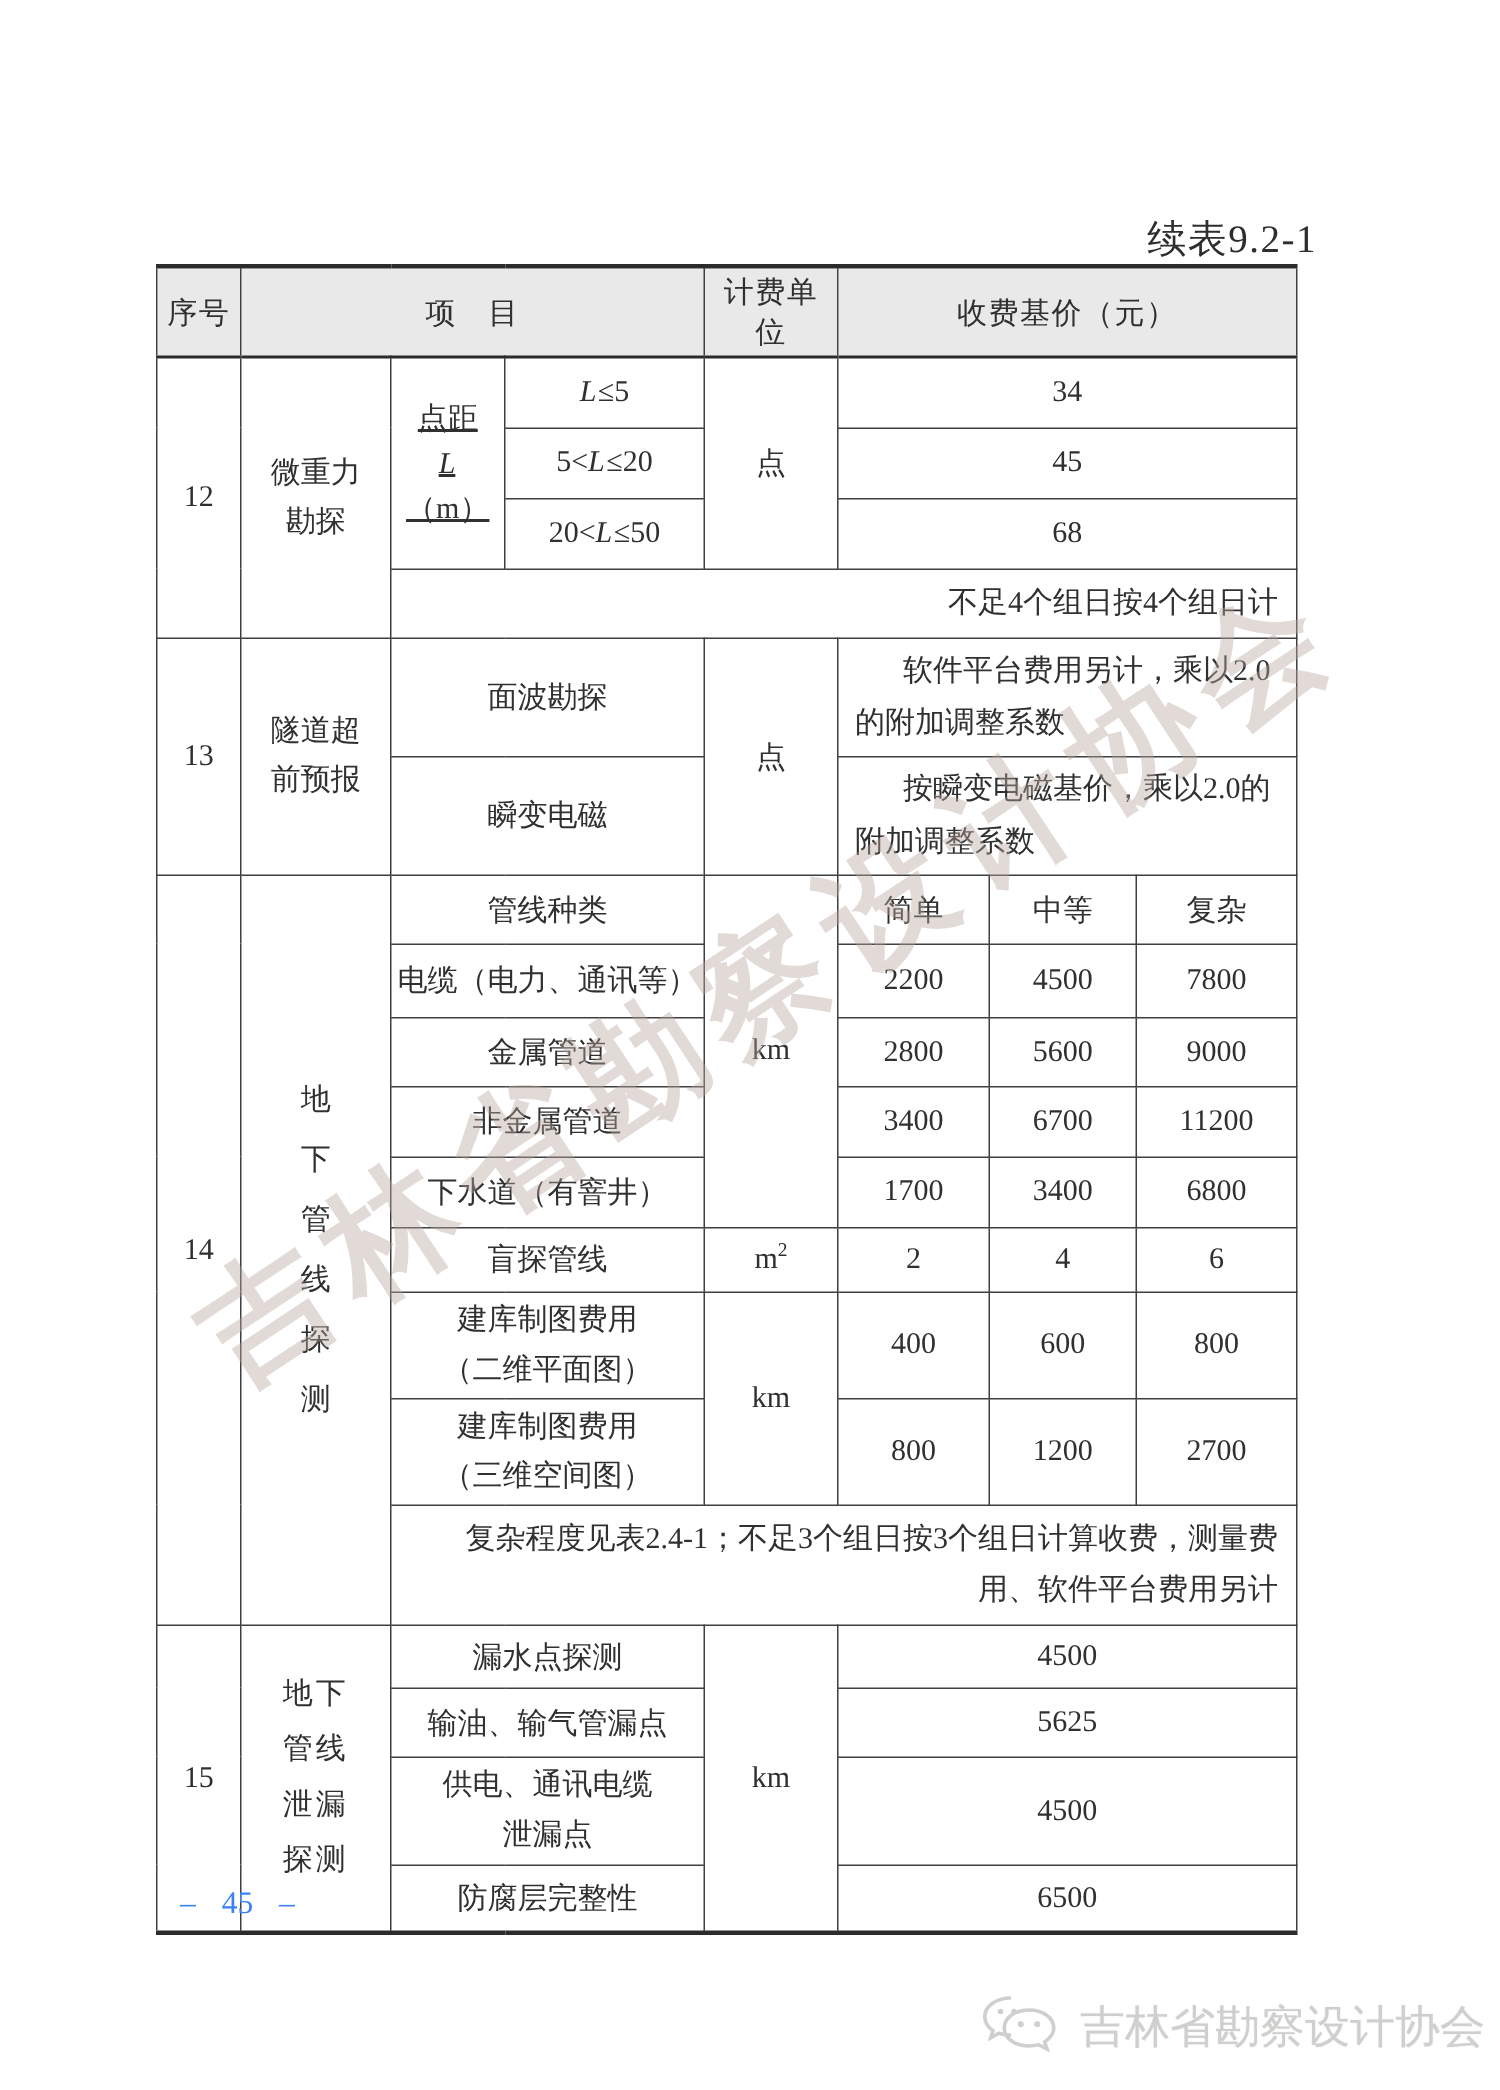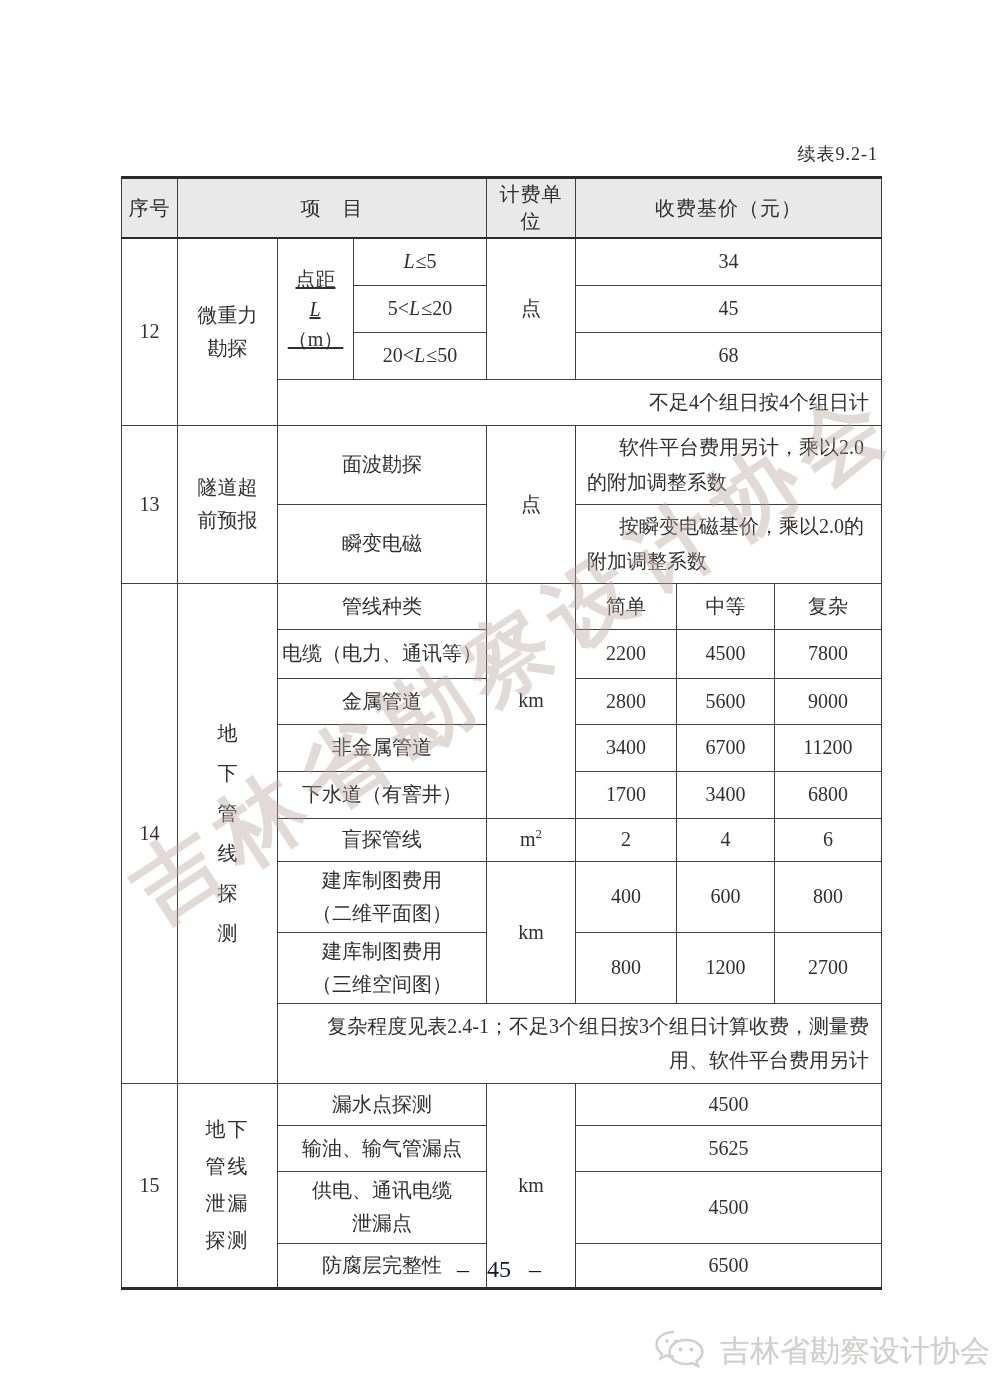--- a/index.html
+++ b/index.html
@@ -6,24 +6,24 @@
   body{
     width:1000px;height:1393px;
     background:#ffffff;
     position:relative;
     overflow:hidden;
     font-family:"Liberation Serif","DejaVu Serif",serif;
     color:#303030;
   }
   .caption{
     position:absolute;left:120px;top:142px;width:758px;
-    text-align:right;font-size:18px;letter-spacing:1px;color:#2e2e2e;
+    text-align:right;font-size:26px;letter-spacing:1px;color:#2e2e2e;
   }
   table.fee{
-    position:absolute;left:121px;top:176px;width:760px;
+    position:absolute;left:104px;top:176px;width:760px;
     border-collapse:collapse;table-layout:fixed;
     border:1.4px solid #3f3f3f;
     border-top:3.4px solid #2b2b2b;
     border-bottom:3.4px solid #2b2b2b;
   }
   td,th{
     border:1.4px solid #3f3f3f;
     text-align:center;vertical-align:middle;
     font-size:20px;font-weight:normal;
     padding:2px 4px;color:#303030;
@@ -43,21 +43,21 @@
   }
   .note{
     text-align:right;text-indent:1em;line-height:34px;
     padding:5px 12px 5px 9px;
   }
   .math{font-style:italic;padding-right:1px;}
   .subhead div{line-height:30px;text-decoration:underline;}
   sup{font-size:13px;line-height:0;}
   .page-number{
     position:absolute;left:120px;top:1256px;width:758px;
-    text-align:center;font-size:24px;word-spacing:12px;color:#0f172a;
+    text-align:left;font-size:21px;word-spacing:12px;color:#3b82f6;
   }
   .watermark{
     position:absolute;left:142px;top:842px;
     transform:rotate(-33.5deg);transform-origin:0 50%;
     font-size:86px;font-weight:700;letter-spacing:13px;
     color:rgba(183,168,159,0.42);
     white-space:nowrap;pointer-events:none;z-index:5;
   }
   .footer{
     position:absolute;right:10px;bottom:16px;

